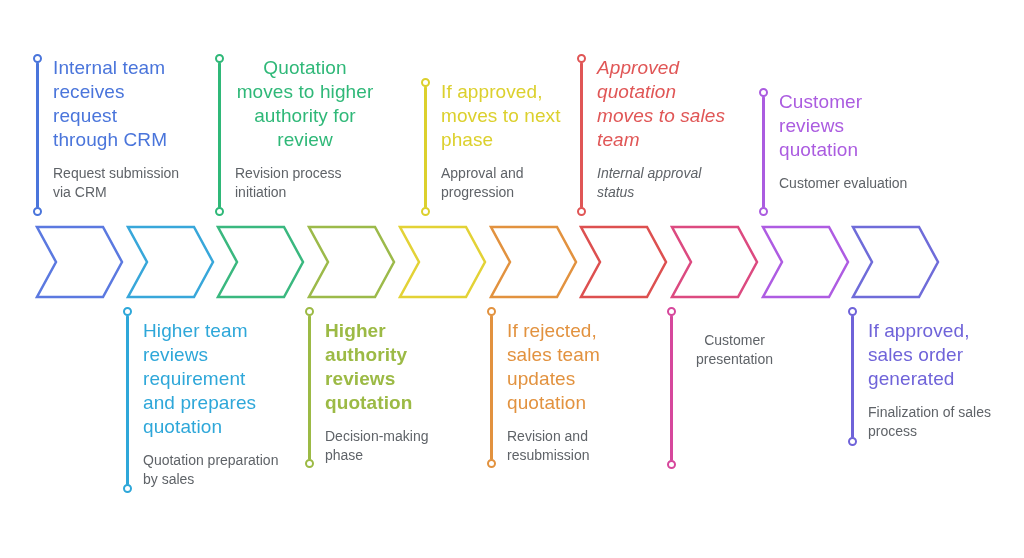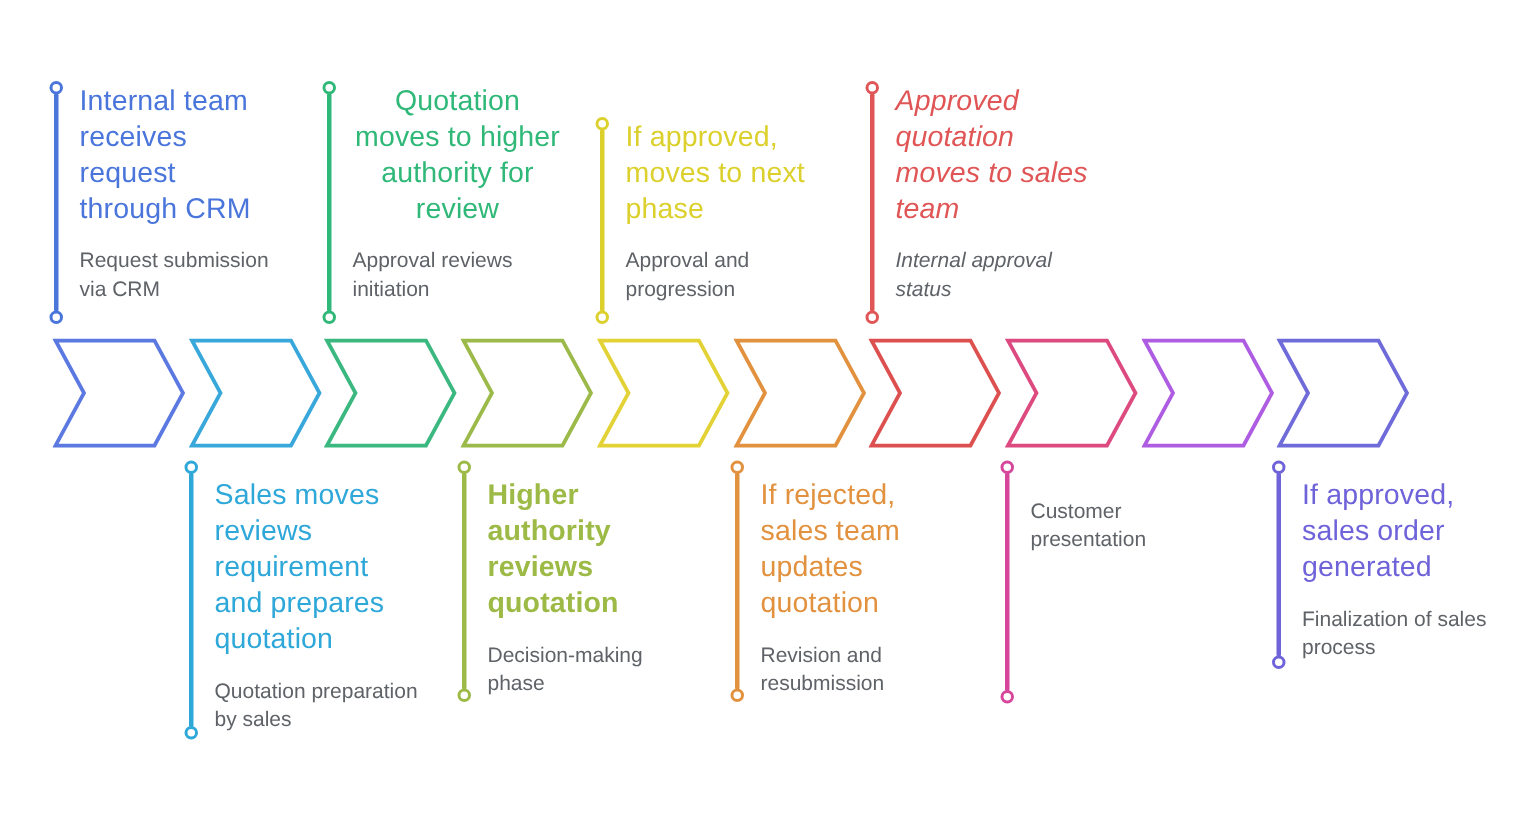--- a/index.html
+++ b/index.html
@@ -78,40 +78,47 @@
     <div class="texts">
       <div class="title" style="width:130px;">Internal team receives request through CRM</div>
       <div class="subtitle" style="width:142px;">Request submission via CRM</div>
     </div>
   </div>
 
   <div class="milestone top" style="left: 218px; top: 54px; --c: #2fb878;">
     <div class="conn" style="height:146px;"></div>
     <div class="texts">
       <div class="title" style="width:140px;text-align:center;">Quotation moves to higher authority for review</div>
-      <div class="subtitle" style="width:128px;">Approval reviews initiation</div>
+      <div class="subtitle" style="width:128px;">Revision process initiation</div>
     </div>
   </div>
 
-  <div class="milestone top" style="left: 400px; top: 78px; --c: #dcd02d;">
+  <div class="milestone top" style="left: 424px; top: 78px; --c: #dcd02d;">
     <div class="conn" style="height:122px;"></div>
     <div class="texts">
       <div class="title" style="width:130px;">If approved, moves to next phase</div>
       <div class="subtitle" style="width:102px;">Approval and progression</div>
     </div>
   </div>
 
   <div class="milestone top" style="left: 580px; top: 54px; font-style: italic; --c: #e05656;">
     <div class="conn" style="height:146px;"></div>
     <div class="texts">
       <div class="title" style="width:135px;">Approved quotation moves to sales team</div>
       <div class="subtitle" style="width:122px;">Internal approval status</div>
     </div>
   </div>
 
+  <div class="milestone top" style="left: 762px; top: 88px; --c: #ab5ce0;">
+    <div class="conn" style="height:112px;"></div>
+    <div class="texts">
+      <div class="title" style="width:105px;">Customer reviews quotation</div>
+      <div class="subtitle" style="width:150px;">Customer evaluation</div>
+    </div>
+  </div>
 
   <div>
     <svg class="chevron" style="left: 35px; --c: #5b79e0;" viewBox="0 0 90 76">
         <polygon points="2,3 68,3 87,38 68,73 2,73 21,38"></polygon>
       </svg>
     <svg class="chevron" style="left: 126px; --c: #38a7da;" viewBox="0 0 90 76">
         <polygon points="2,3 68,3 87,38 68,73 2,73 21,38"></polygon>
       </svg>
     <svg class="chevron" style="left: 216px; --c: #3ab87f;" viewBox="0 0 90 76">
         <polygon points="2,3 68,3 87,38 68,73 2,73 21,38"></polygon>
@@ -135,21 +142,21 @@
         <polygon points="2,3 68,3 87,38 68,73 2,73 21,38"></polygon>
       </svg>
     <svg class="chevron" style="left: 851px; --c: #6f6cd9;" viewBox="0 0 90 76">
         <polygon points="2,3 68,3 87,38 68,73 2,73 21,38"></polygon>
       </svg>
   </div>
 
   <div class="milestone bottom" style="left: 126px; top: 307px; --c: #2ea7d9;">
     <div class="conn" style="height:170px;"></div>
     <div class="texts">
-      <div class="title" style="width:125px;">Sales moves reviews requirement and prepares quotation</div>
+      <div class="title" style="width:125px;">Higher team reviews requirement and prepares quotation</div>
       <div class="subtitle" style="width:142px;">Quotation preparation by sales</div>
     </div>
   </div>
 
   <div class="milestone bottom" style="left: 308px; top: 307px; --c: #9cba45;">
     <div class="conn" style="height:145px;"></div>
     <div class="texts">
       <div class="title" style="width:95px;font-weight:bold;">Higher authority reviews quotation</div>
       <div class="subtitle" style="width:125px;">Decision-making phase</div>
     </div>
@@ -159,21 +166,21 @@
     <div class="conn" style="height:145px;"></div>
     <div class="texts">
       <div class="title" style="width:110px;">If rejected, sales team updates quotation</div>
       <div class="subtitle" style="width:105px;">Revision and resubmission</div>
     </div>
   </div>
 
   <div class="milestone bottom" style="left: 670px; top: 307px; --c: #d6479c;">
     <div class="conn" style="height:146px;"></div>
     <div class="texts">
-      <div class="subtitle" style="width:95px;">Customer presentation</div>
+      <div class="subtitle" style="width:95px;text-align:center;">Customer presentation</div>
     </div>
   </div>
 
   <div class="milestone bottom" style="left: 851px; top: 307px; --c: #6f63d9;">
     <div class="conn" style="height:123px;"></div>
     <div class="texts">
       <div class="title" style="width:115px;">If approved, sales order generated</div>
       <div class="subtitle" style="width:148px;">Finalization of sales process</div>
     </div>
   </div>

